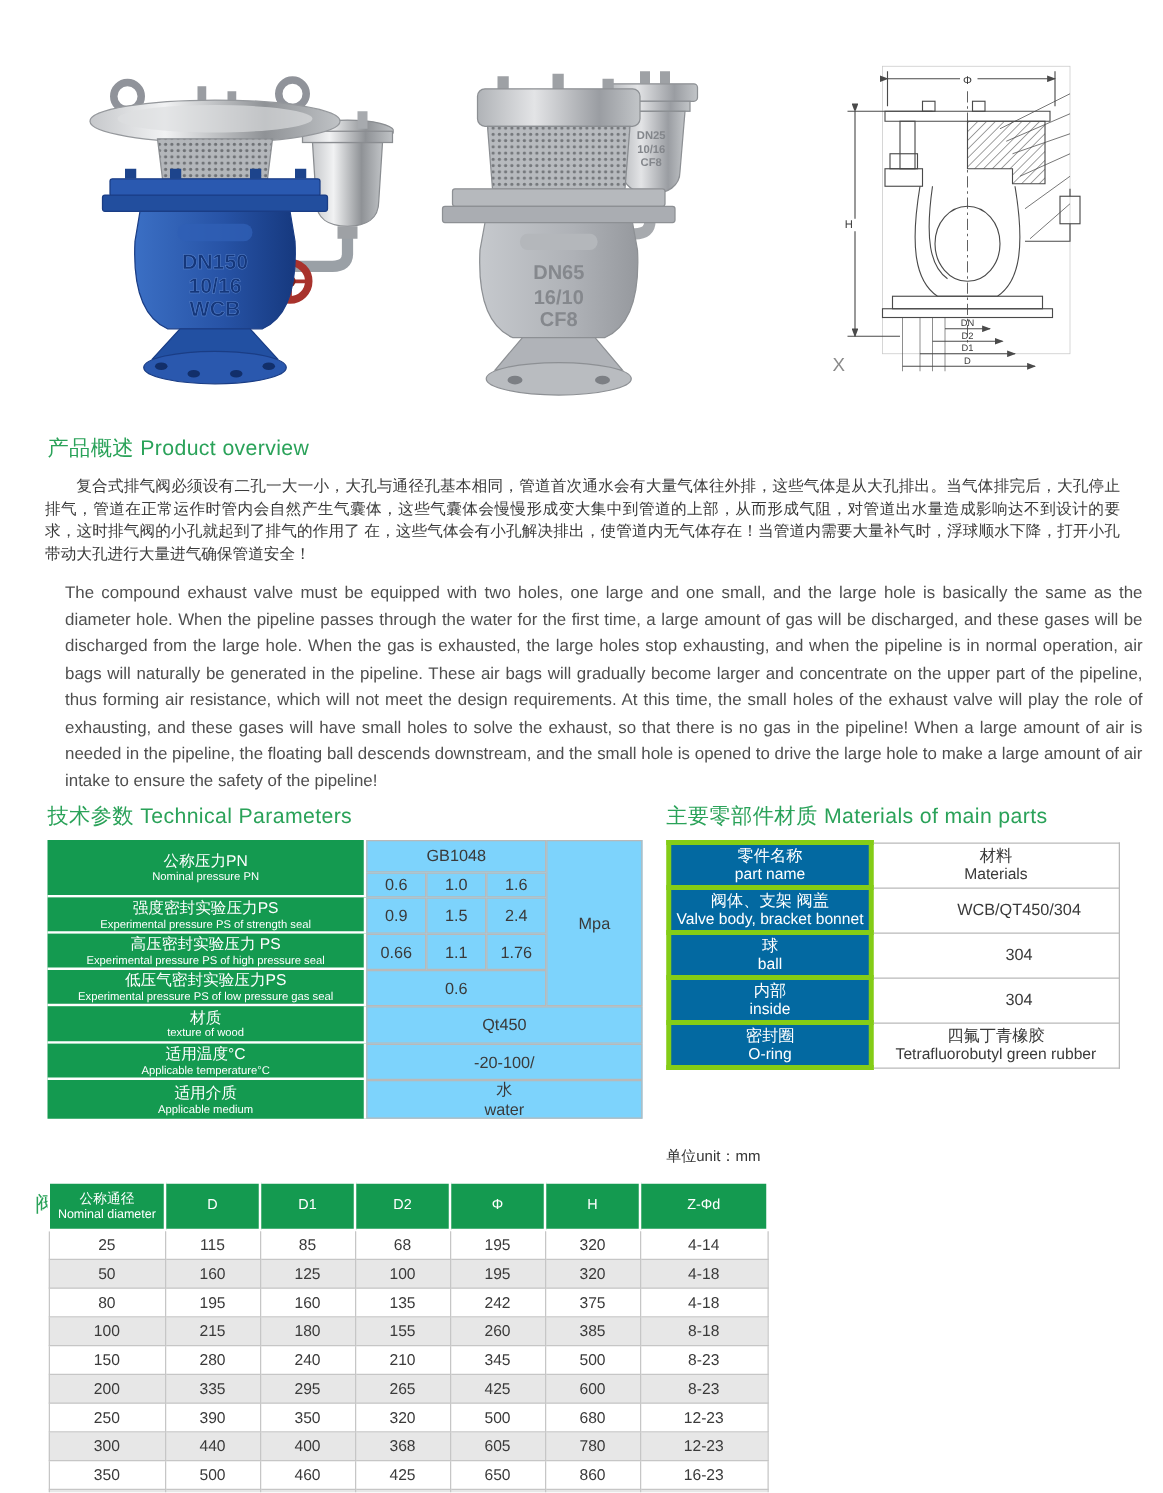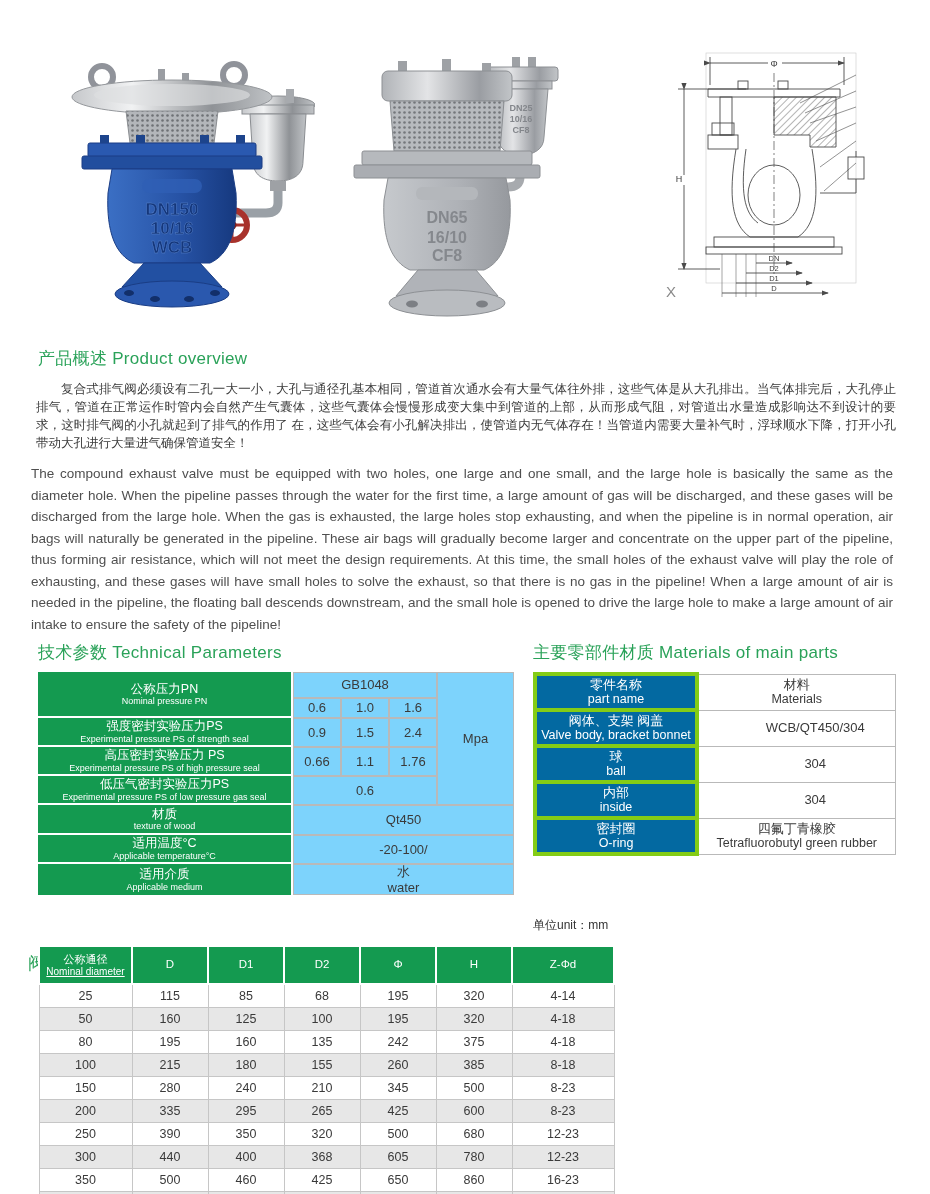--- a/index.html
+++ b/index.html
@@ -3,21 +3,21 @@
 <meta charset="utf-8">
 <style>
   html,body{margin:0;padding:0;background:#fff;}
   body{font-family:"Liberation Sans","DejaVu Sans",sans-serif;}
   #page{position:relative;width:930px;height:1194px;background:#fff;overflow:hidden;}
 
   .sec-heading{position:absolute;font-size:17px;color:#2aa259;letter-spacing:.3px;white-space:nowrap;}
 
   .para-cn{position:absolute;left:36px;width:860px;font-size:12.5px;line-height:18px;color:#3a3a3a;
            text-align:justify;text-indent:2em;}
-  .para-en{position:absolute;left:31px;width:862px;font-size:13.5px;line-height:21.5px;color:#4f4f4f;
+  .para-en{position:absolute;left:52px;width:862px;font-size:13.5px;line-height:21.5px;color:#4f4f4f;
            text-align:justify;}
 
   
   .ttable{position:absolute;left:38px;top:672px;width:420px;display:grid;
           grid-template-columns:255px 48px 48px 48px 77px;
           grid-template-rows:26px 20px 29px 29px 29px 30px 29px 31px;}
   .ttable .g{background:#149a50;color:#fff;display:flex;flex-direction:column;justify-content:center;
              align-items:center;text-align:center;border-right:2px solid #fff;border-bottom:2px solid #fff;
              box-sizing:border-box;line-height:1.15;}
   .ttable .g .cn{font-size:12.5px;}
@@ -34,21 +34,21 @@
   .mtable .en{font-size:12.5px;display:block;}
   .mtable .w .cn{font-size:13px;}
   .mtable .w .en{font-size:12.5px;}
   .mtable .val{font-size:13px;padding-left:39px;}
 
   
   .stable{position:absolute;left:38px;top:945px;border-collapse:collapse;table-layout:fixed;}
   .stable th{background:#149a50;color:#fff;font-weight:normal;border:2px solid #fff;height:34px;
              text-align:center;vertical-align:middle;line-height:1.15;}
   .stable th .cn{font-size:11px;display:block;}
-  .stable th .en{font-size:10px;display:block;text-decoration:underline;}
+  .stable th .en{font-size:10px;display:block;}
   .stable th.dim{font-size:11.5px;}
   .stable td{border:1px solid #c6c6c6;height:20px;text-align:center;vertical-align:middle;
              font-size:12.5px;color:#3a3a3a;background:#fff;}
   .stable tr.alt td{background:#e7e7e7;}
 
   .unit-label{position:absolute;font-size:12px;color:#333;}
 
   svg text{font-family:"Liberation Sans","DejaVu Sans",sans-serif;}
 </style>
 </head>

